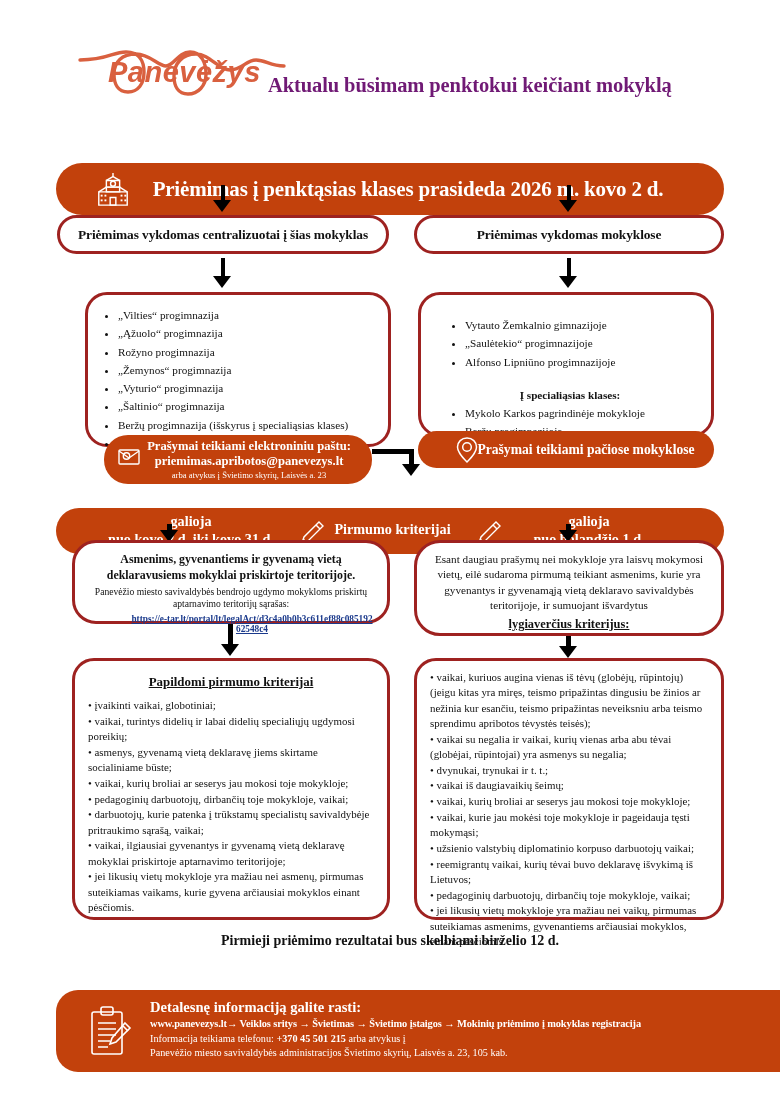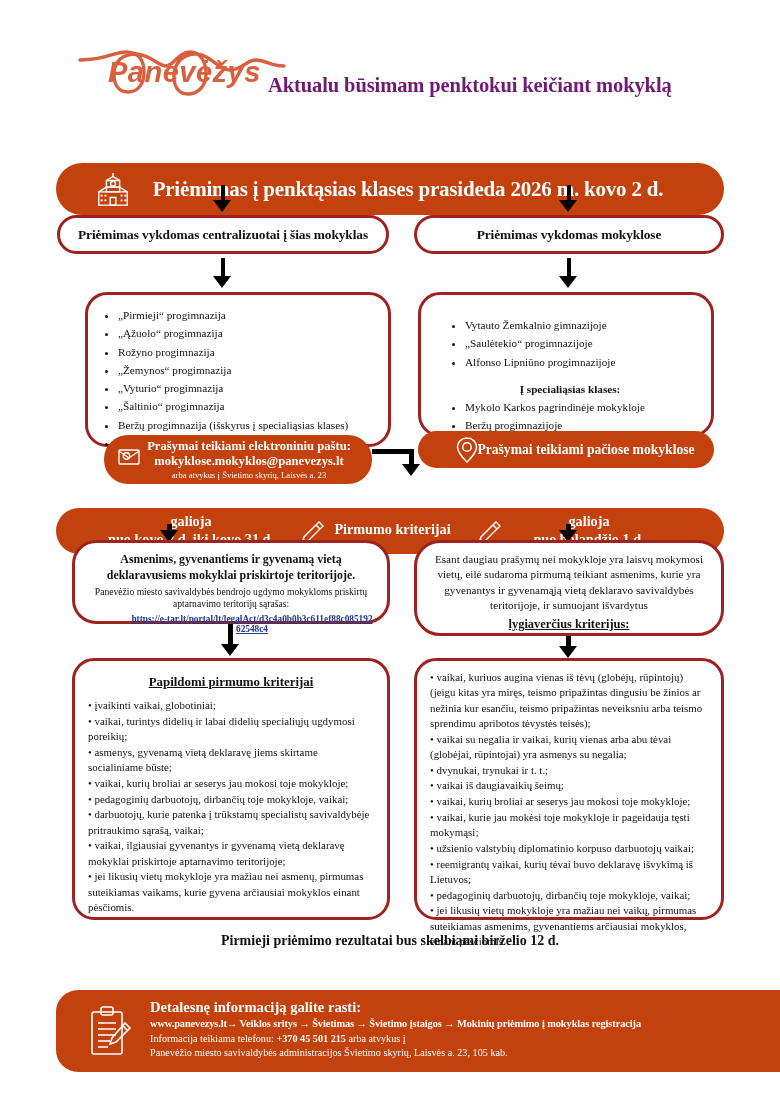--- a/index.html
+++ b/index.html
@@ -100,21 +100,21 @@
   .list-body {
     padding: 12px 8px 8px 16px;
     font-size: 11.2px; line-height: 1.54;
     color: #111;
   }
   #list-schools .list-body { padding: 22px 8px 8px 30px; }
   .list-body ul { margin: 0; padding: 0 0 0 14px; list-style: disc; }
   .list-body li { margin: 0 0 1px 0; }
   .sub-head {
     font-weight: bold; text-align: center;
-    margin: 10px 0 1px -14px; font-size: 11.2px;
+    margin: 16px 0 1px -14px; font-size: 11.2px;
   }
 
   
   #apply-email {
     left: 104px; top: 405px; width: 268px; height: 49px;
     border-radius: 24px; flex-direction: column; justify-content: center;
   }
   #apply-email .line1 {
     font-size: 12.6px; font-weight: bold; padding-left: 22px;
   }
@@ -269,21 +269,21 @@
 </div>
 
 <div class="arrow-stem" style="left:221px; top:258px; width:4px; height:20px;"></div>
 <div class="arrow-head" style="left:213px; top:276px;"></div>
 <div class="arrow-stem" style="left:567px; top:258px; width:4px; height:20px;"></div>
 <div class="arrow-head" style="left:559px; top:276px;"></div>
 
 <div class="box-outline" id="list-central">
   <div class="list-body">
     <ul id="central-list">
-        <li>„Pirmieji“ progimnazija</li>
+        <li>„Vilties“ progimnazija</li>
         <li>„Ąžuolo“ progimnazija</li>
         <li>Rožyno progimnazija</li>
         <li>„Žemynos“ progimnazija</li>
         <li>„Vyturio“ progimnazija</li>
         <li>„Šaltinio“ progimnazija</li>
         <li>Beržų progimnazija (išskyrus į specialiąsias klases)</li>
         <li>Mykolo Karkos pagrindinė mokykla (išskyrus į specialiąsias klases)</li>
       </ul>
   </div>
 </div>
@@ -305,21 +305,21 @@
 
 <div class="bar-filled" id="apply-email">
   <svg class="mail-icon" viewBox="0 0 26 22">
     <g fill="none" stroke="#ffffff" stroke-width="1.4">
       <rect x="1" y="4" width="20" height="14" rx="1"></rect>
       <path d="M1 5 l10 7 l10 -7"></path>
       <circle cx="8.5" cy="10" r="3.2"></circle>
     </g>
   </svg>
   <div class="line1">Prašymai teikiami elektroniniu paštu:</div>
-  <div class="line2">mokyklose.mokyklos@panevezys.lt</div>
+  <div class="line2">priemimas.apribotos@panevezys.lt</div>
   <div class="line3">arba atvykus į Švietimo skyrių, Laisvės a. 23</div>
 </div>
 
 <div class="arrow-stem" style="left:372px; top:449px; width:42px; height:5px;"></div>
 <div class="arrow-stem" style="left:409px; top:449px; width:5px; height:17px;"></div>
 <div class="arrow-head" style="left:402px; top:464px;"></div>
 
 <div class="bar-filled" id="apply-school">
   <svg class="pin-icon" viewBox="0 0 26 28">
     <g fill="none" stroke="#ffffff" stroke-width="1.5">

